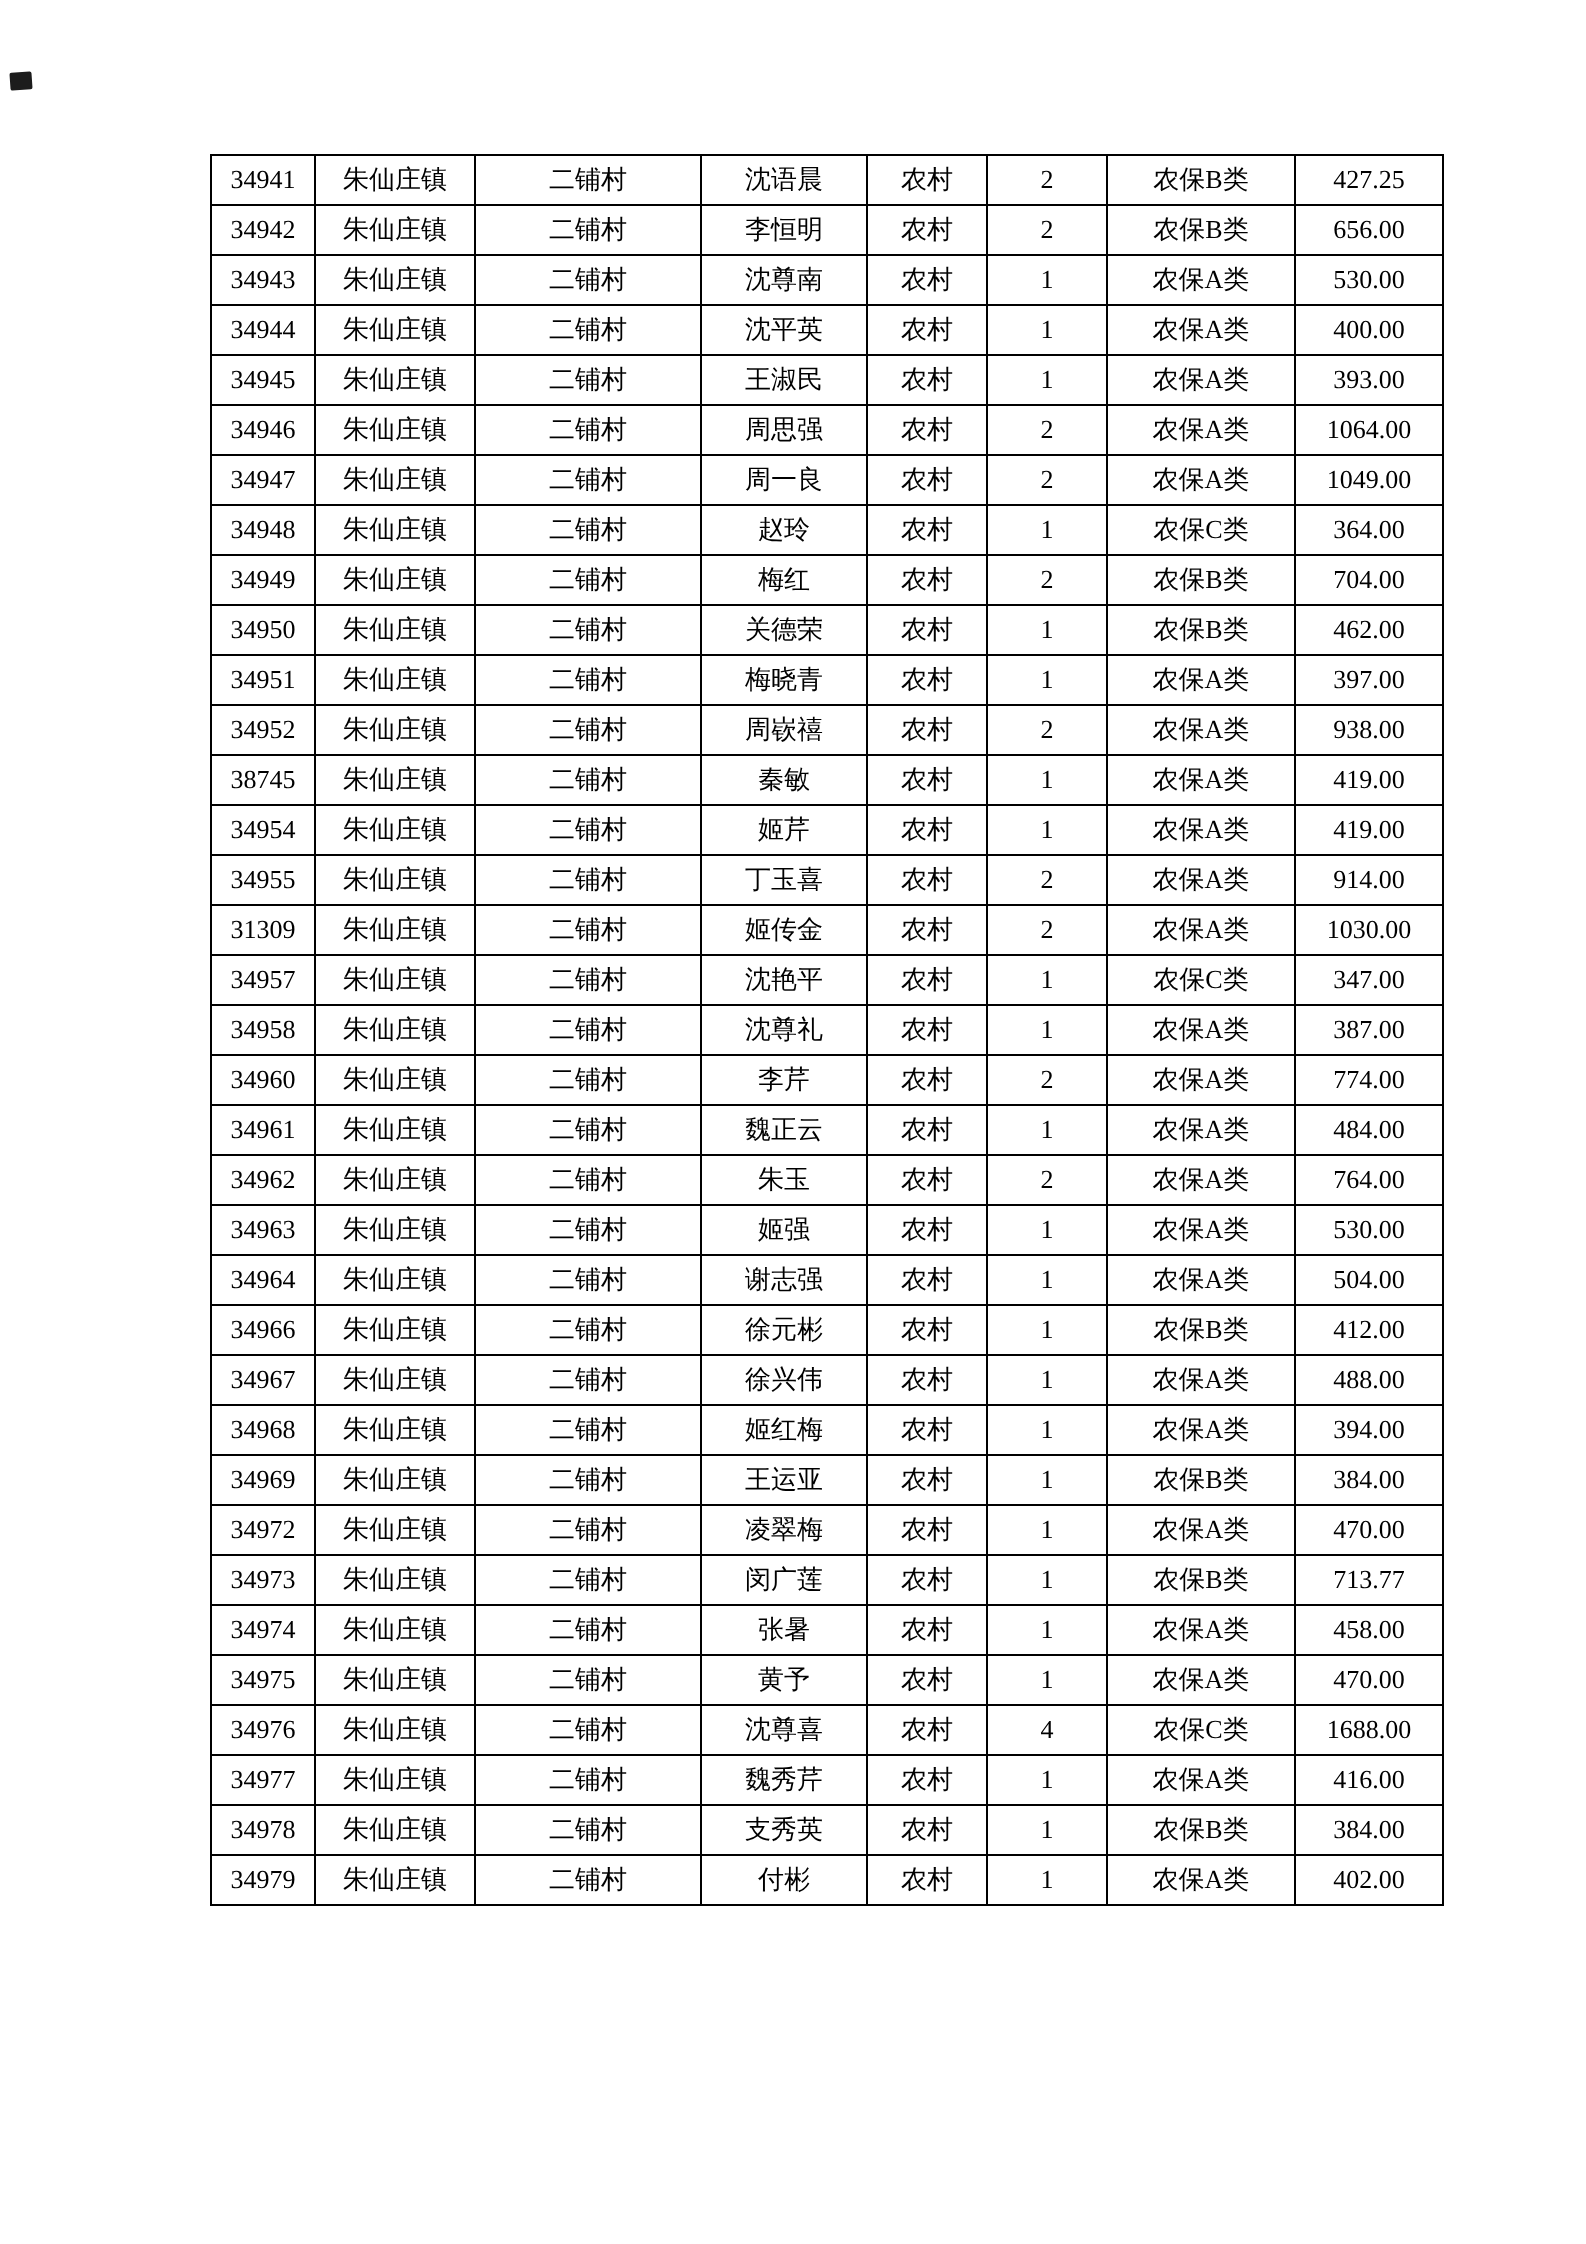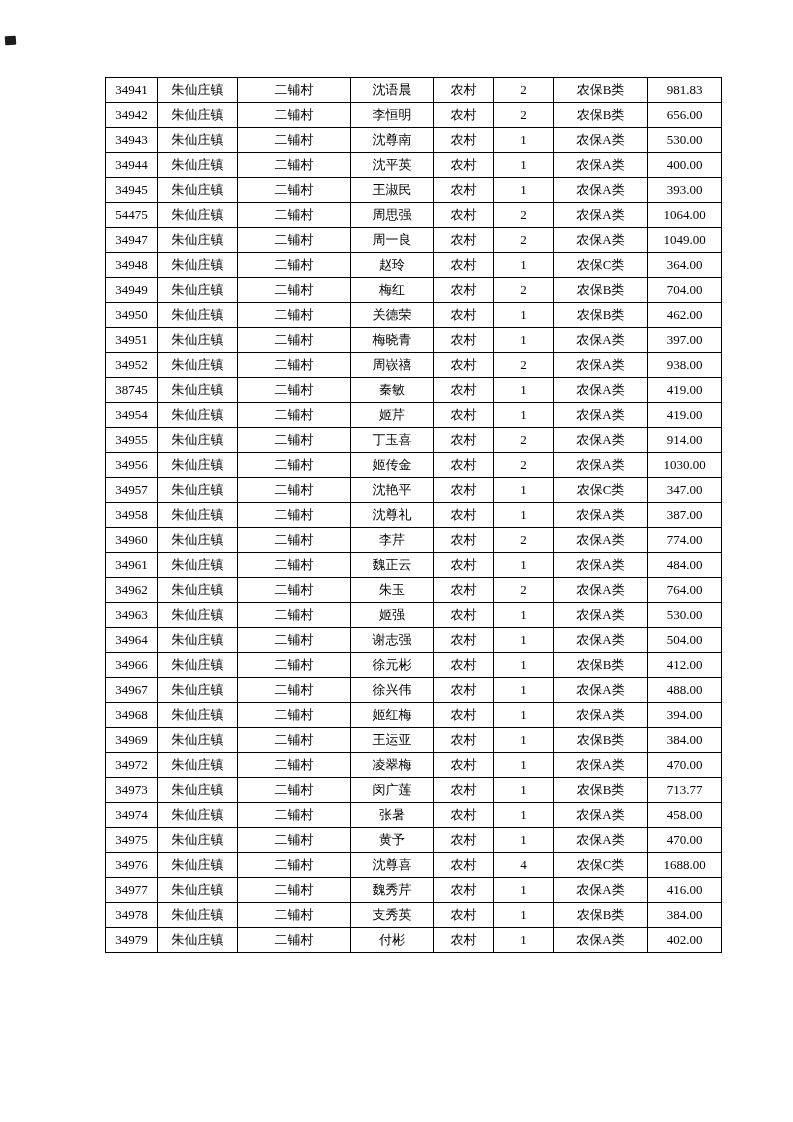--- a/index.html
+++ b/index.html
@@ -76,21 +76,21 @@
     </colgroup>
     <tbody>
         <tr>
           <td>34941</td>
           <td>朱仙庄镇</td>
           <td>二铺村</td>
           <td>沈语晨</td>
           <td>农村</td>
           <td>2</td>
           <td>农保B类</td>
-          <td>981.83</td>
+          <td>427.25</td>
         </tr>
         <tr>
           <td>34942</td>
           <td>朱仙庄镇</td>
           <td>二铺村</td>
           <td>李恒明</td>
           <td>农村</td>
           <td>2</td>
           <td>农保B类</td>
           <td>656.00</td>
@@ -119,21 +119,21 @@
           <td>34945</td>
           <td>朱仙庄镇</td>
           <td>二铺村</td>
           <td>王淑民</td>
           <td>农村</td>
           <td>1</td>
           <td>农保A类</td>
           <td>393.00</td>
         </tr>
         <tr>
-          <td>54475</td>
+          <td>34946</td>
           <td>朱仙庄镇</td>
           <td>二铺村</td>
           <td>周思强</td>
           <td>农村</td>
           <td>2</td>
           <td>农保A类</td>
           <td>1064.00</td>
         </tr>
         <tr>
           <td>34947</td>
@@ -219,21 +219,21 @@
           <td>34955</td>
           <td>朱仙庄镇</td>
           <td>二铺村</td>
           <td>丁玉喜</td>
           <td>农村</td>
           <td>2</td>
           <td>农保A类</td>
           <td>914.00</td>
         </tr>
         <tr>
-          <td>34956</td>
+          <td>31309</td>
           <td>朱仙庄镇</td>
           <td>二铺村</td>
           <td>姬传金</td>
           <td>农村</td>
           <td>2</td>
           <td>农保A类</td>
           <td>1030.00</td>
         </tr>
         <tr>
           <td>34957</td>

